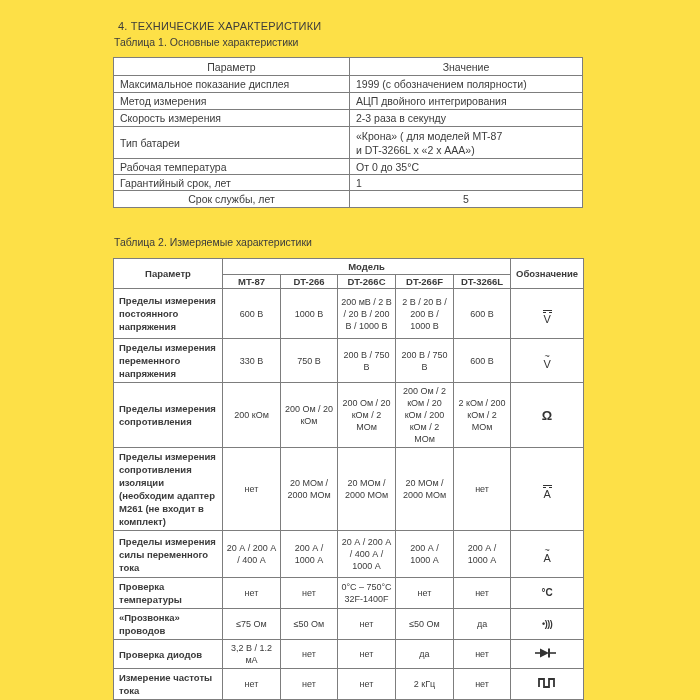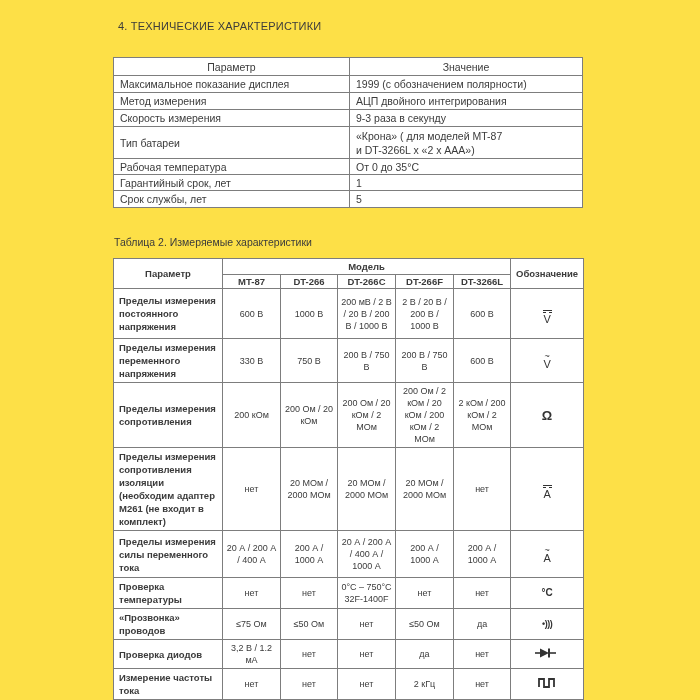--- a/index.html
+++ b/index.html
@@ -31,20 +31,21 @@
   .lt{font-size:11px;}
   .lt-ohm{font-size:13px;font-weight:bold;}
   .lt-c{font-size:10px;font-weight:bold;}
   .lt-snd{font-size:9px;font-weight:bold;letter-spacing:-.5px;}
 </style>
 </head>
 <body>
 
 <div class="page">
   <div class="title">4. ТЕХНИЧЕСКИЕ ХАРАКТЕРИСТИКИ</div>
+  <div class="caption cap1">Таблица 1. Основные характеристики</div>
 
   <table class="t1">
     <colgroup>
         <col style="width:236px">
         <col style="width:233px">
       </colgroup>
     <thead>
       <tr>
         <th>Параметр</th>
         <th>Значение</th>
@@ -54,36 +55,36 @@
         <tr style="height: 17px;">
           <td>Максимальное показание дисплея</td>
           <td>1999 (с обозначением полярности)</td>
         </tr>
         <tr style="height: 17px;">
           <td>Метод измерения</td>
           <td>АЦП двойного интегрирования</td>
         </tr>
         <tr style="height: 17px;">
           <td>Скорость измерения</td>
-          <td>9-3 раза в секунду</td>
+          <td>2-3 раза в секунду</td>
         </tr>
         <tr style="height: 32px;">
           <td>Тип батареи</td>
           <td>«Крона» ( для моделей MT-87
 и DT-3266L х «2 х ААА»)</td>
         </tr>
         <tr style="height: 16px;">
           <td>Рабочая температура</td>
           <td>От 0 до 35°С</td>
         </tr>
         <tr style="height: 16px;">
           <td>Гарантийный срок, лет</td>
           <td>1</td>
         </tr>
-        <tr style="height: 17px;">
+        <tr style="height: 17px; text-align: center;">
           <td>Срок службы, лет</td>
           <td>5</td>
         </tr>
       </tbody>
   </table>
 
   <div class="caption cap2">Таблица 2. Измеряемые характеристики</div>
 
   <table class="t2">
     <colgroup>

